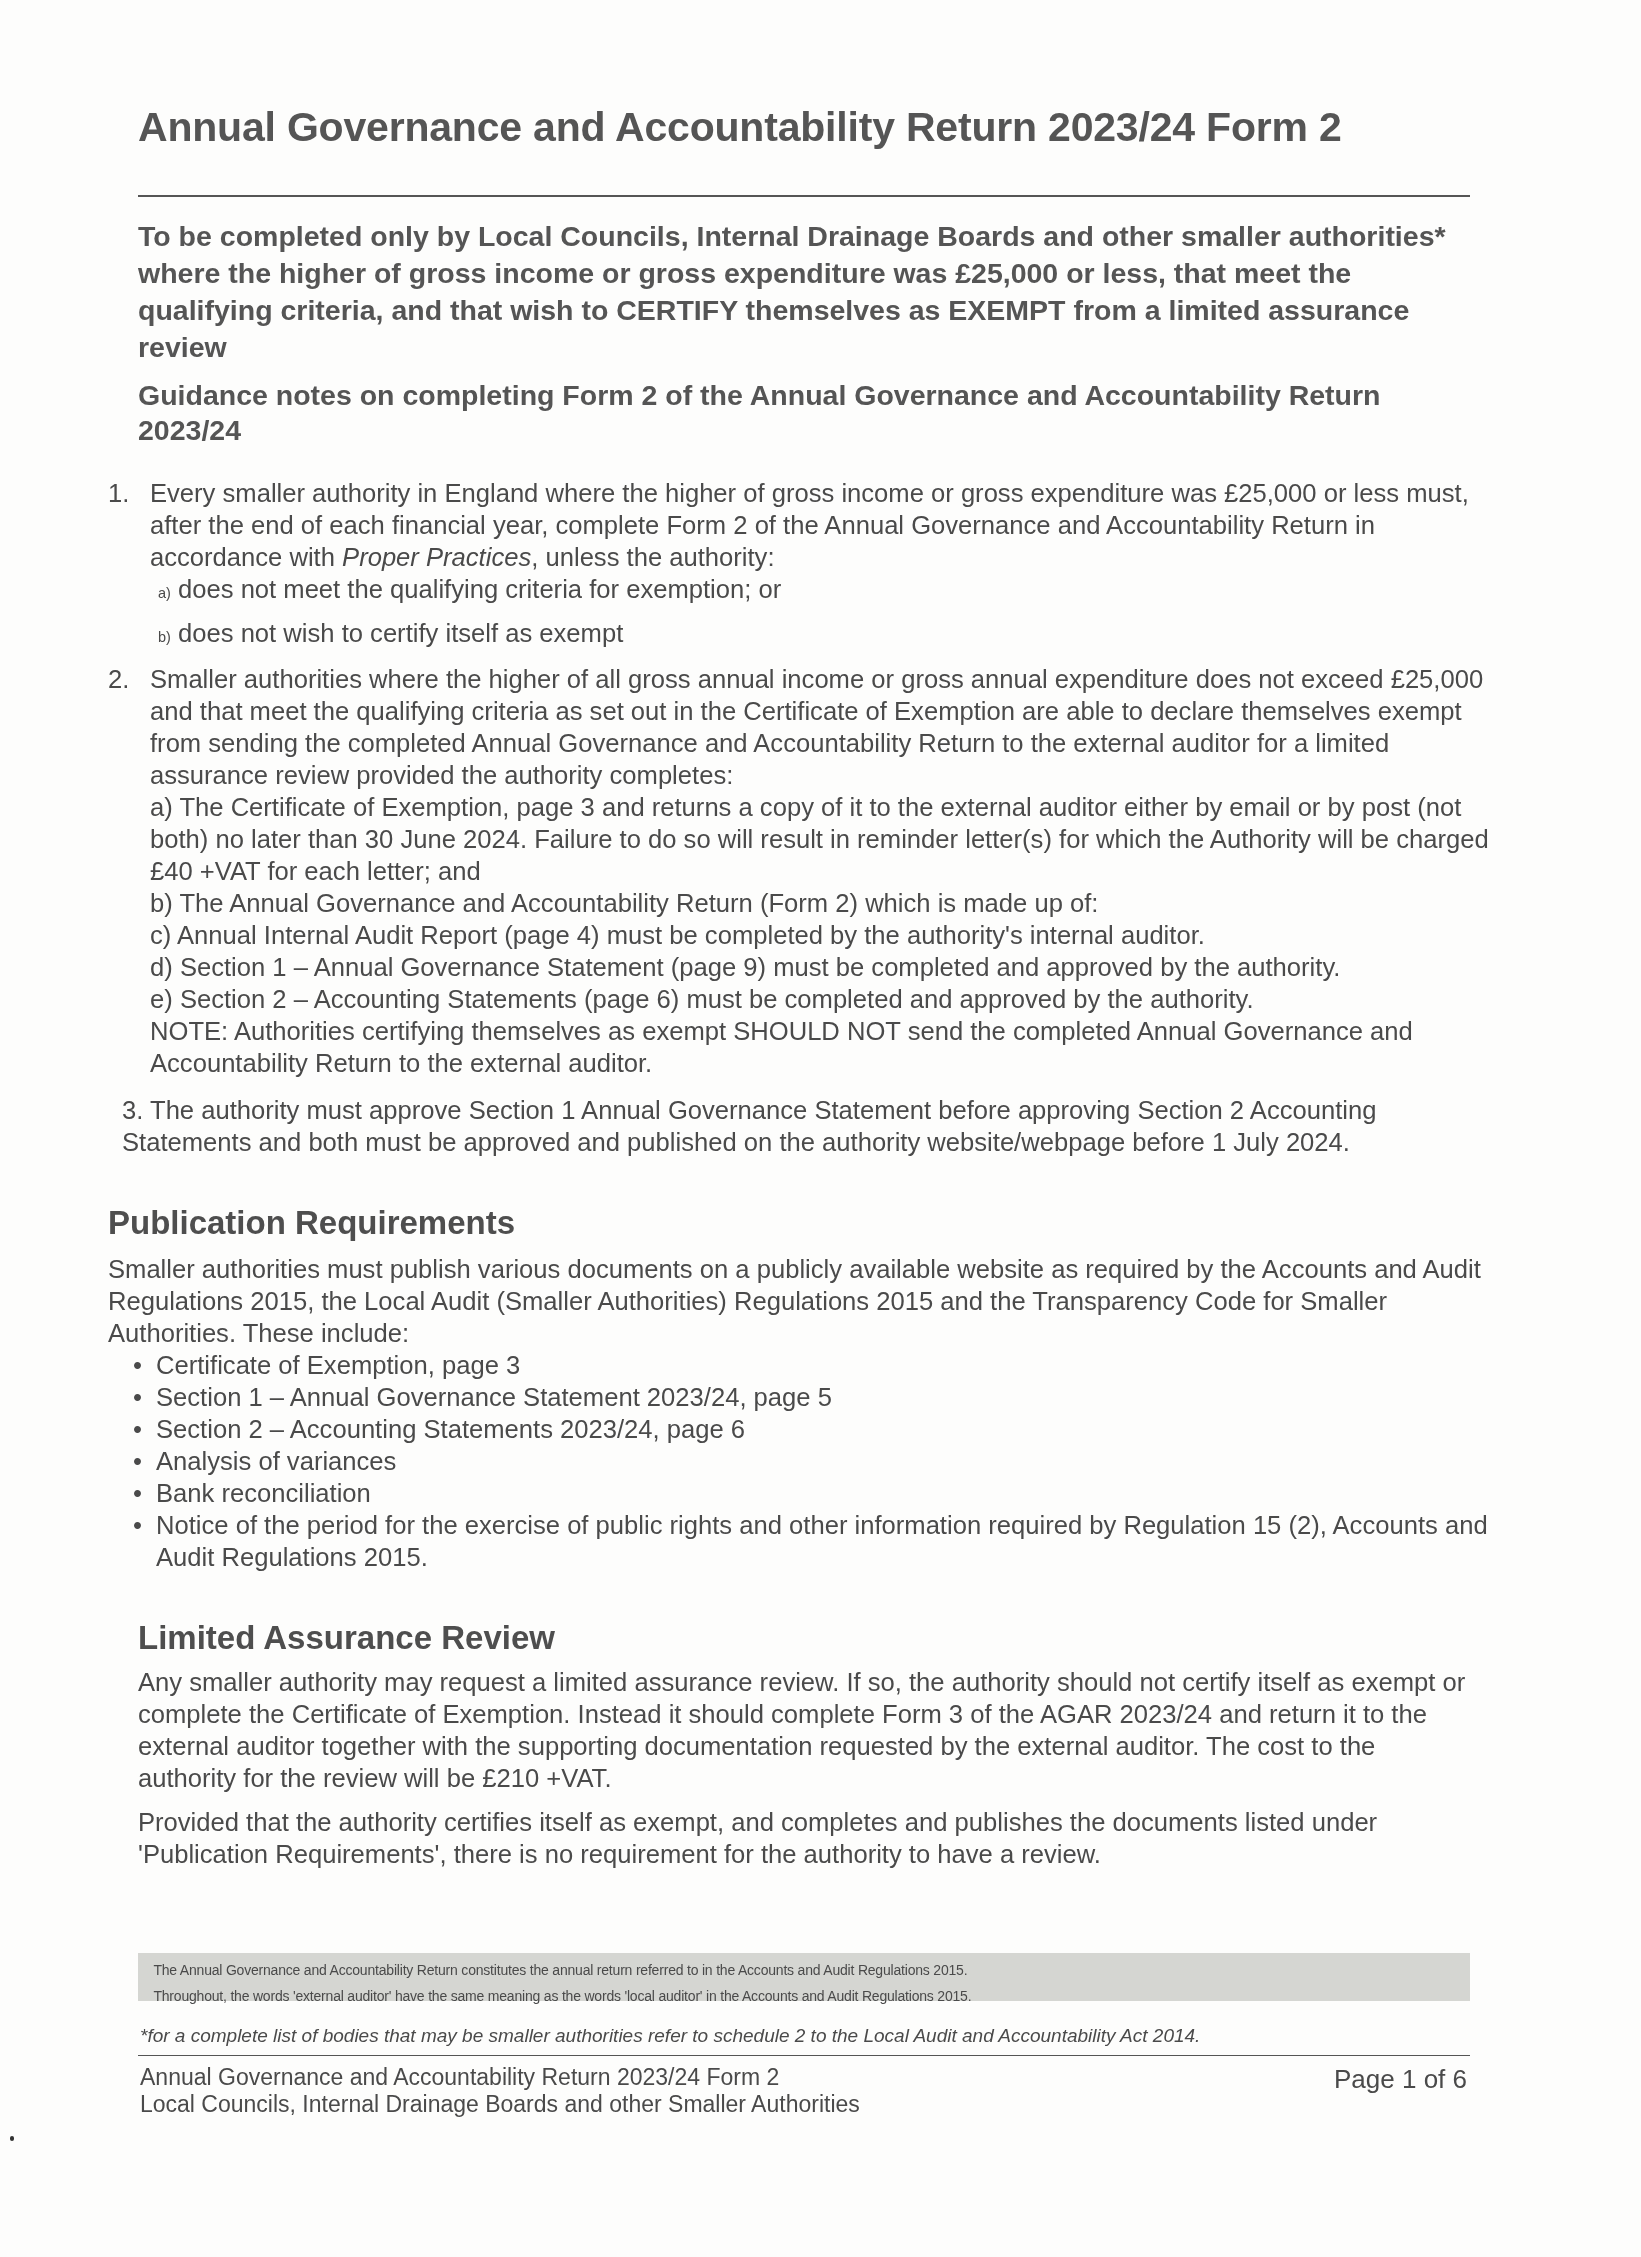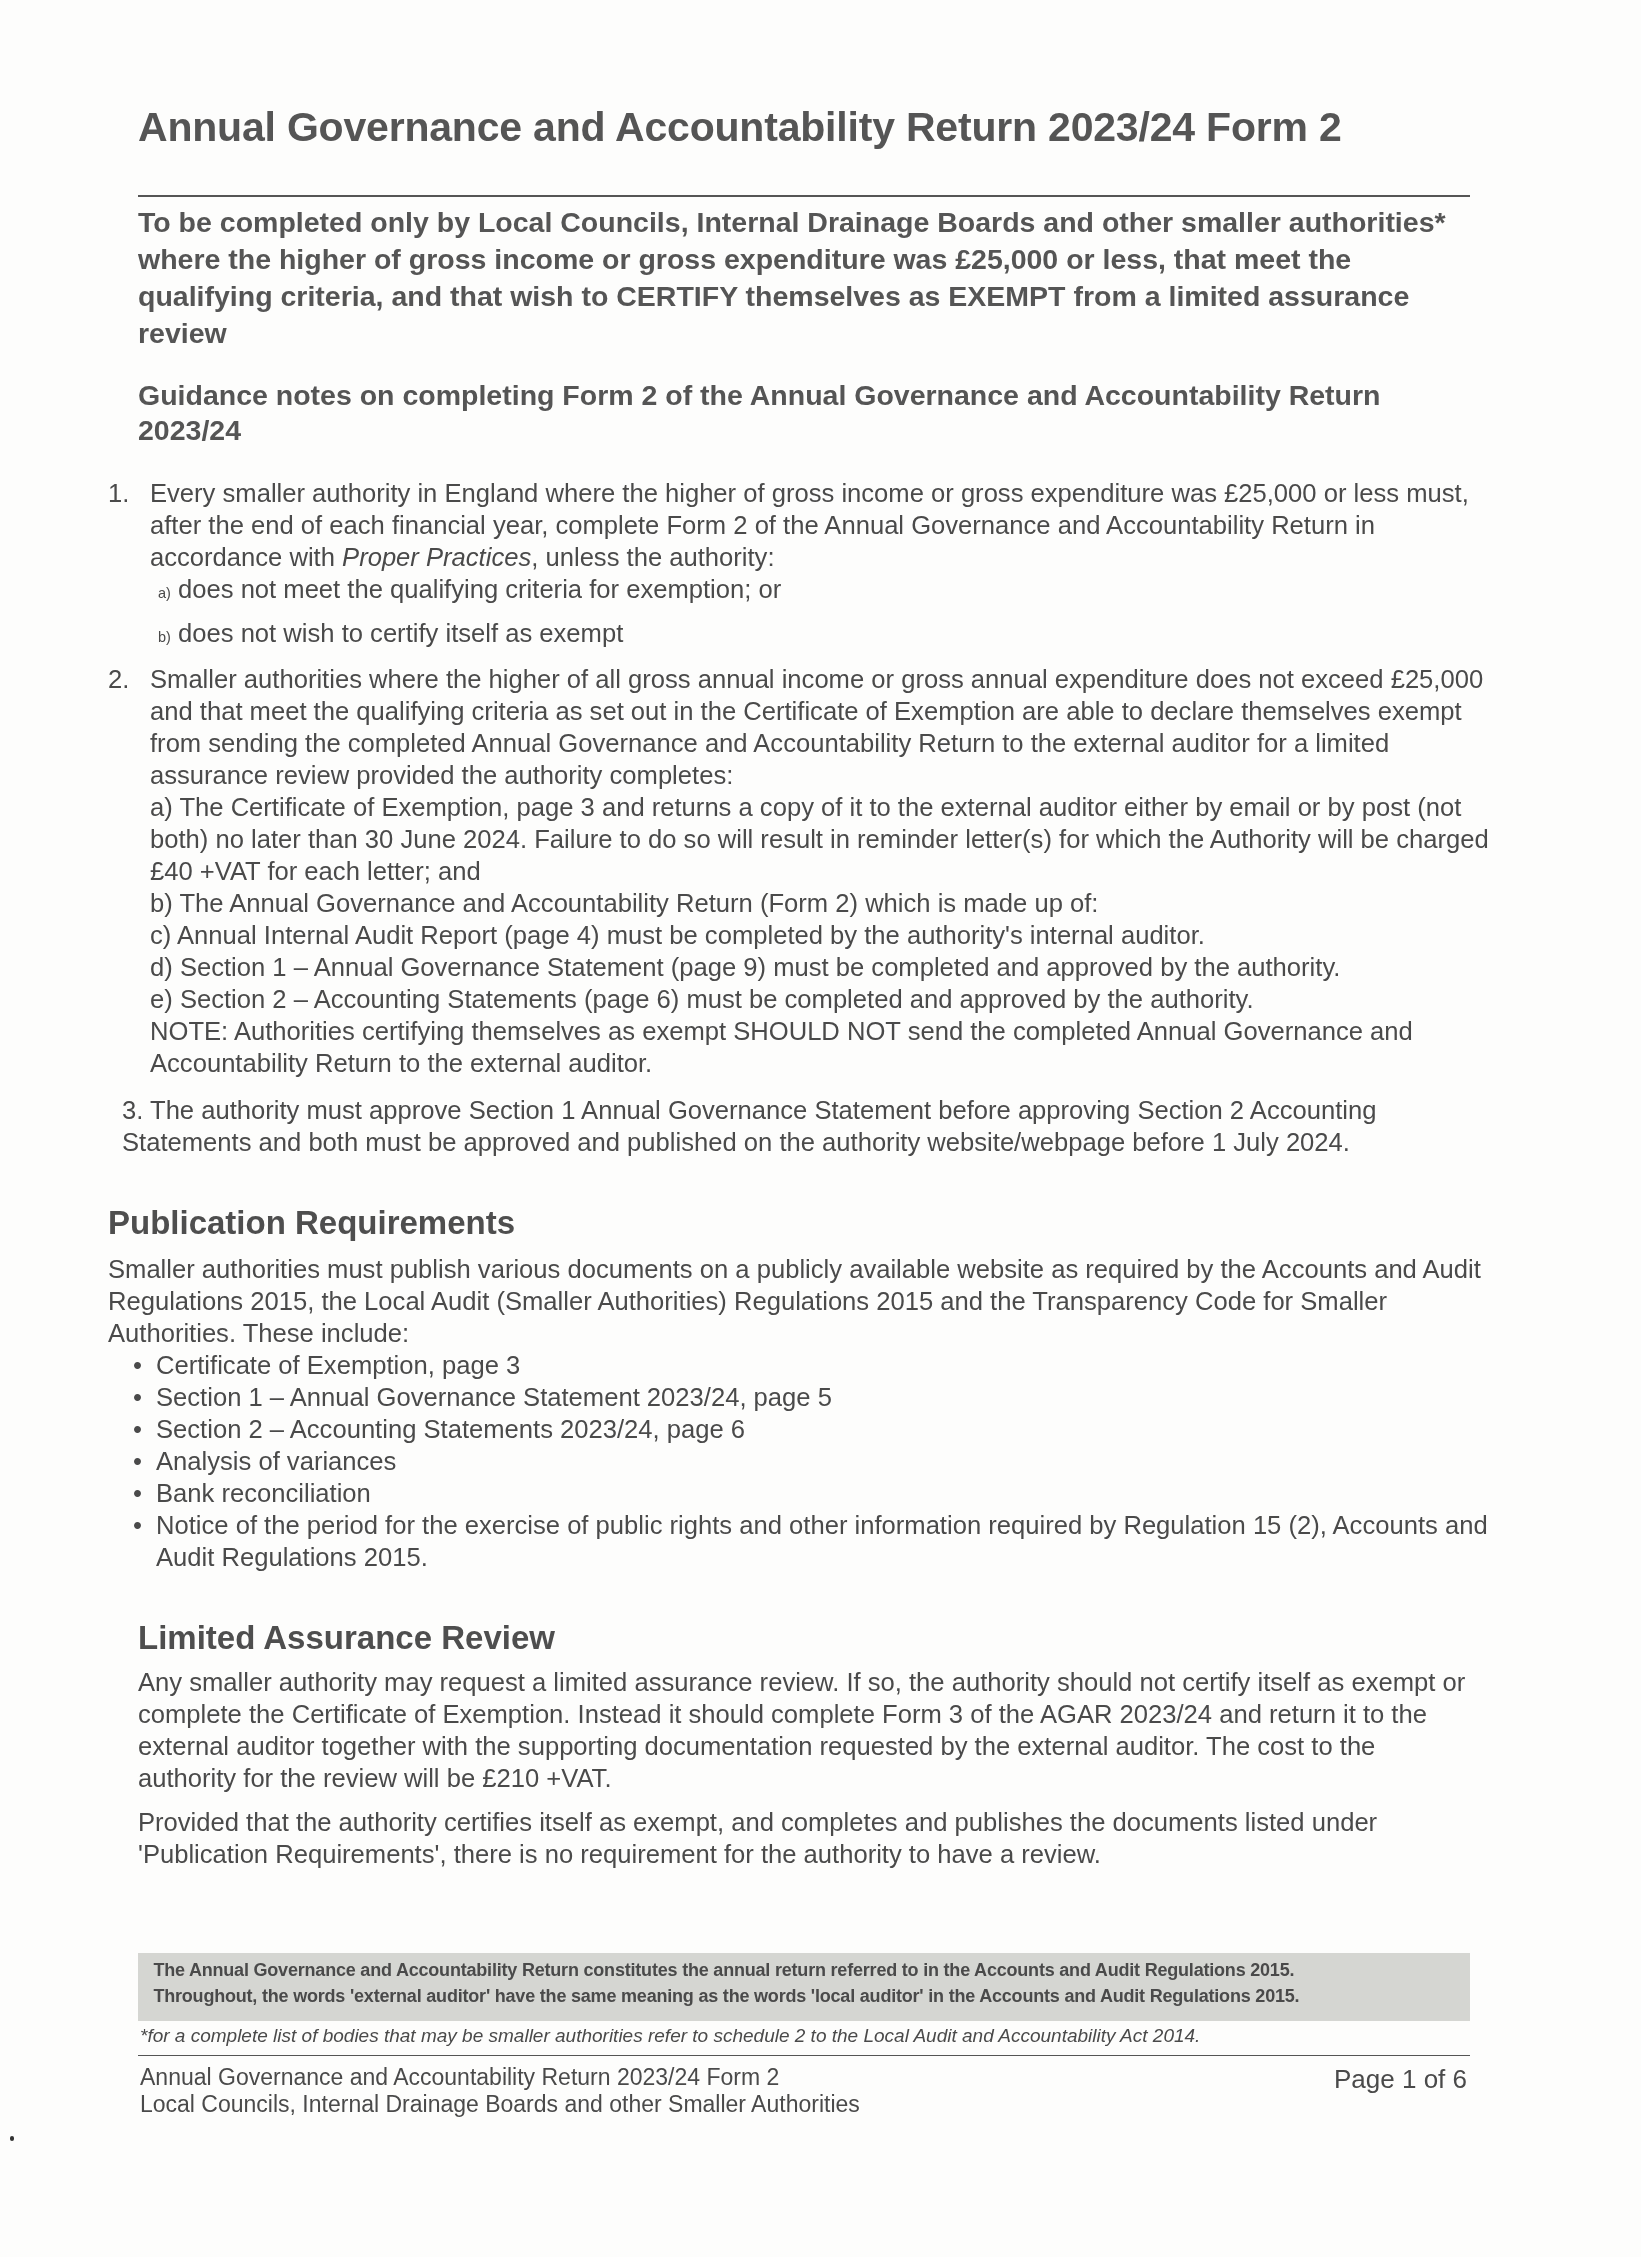--- a/index.html
+++ b/index.html
@@ -15,21 +15,21 @@
     .title {
       position: absolute; left: 138px; top: 104px;
       font-size: 41px; font-weight: bold; color: #555;
       letter-spacing: -0.2px; white-space: nowrap;
     }
     .rule-top {
       position: absolute; left: 138px; top: 195px; width: 1332px;
       border-top: 2.9px solid #555;
     }
     .intro {
-      position: absolute; left: 138px; top: 204px; width: 1323px;
+      position: absolute; left: 138px; top: 218px; width: 1323px;
       font-size: 28.5px; font-weight: bold; line-height: 37px; color: #555;
     }
     .guide {
       position: absolute; left: 138px; top: 378px; width: 1323px;
       font-size: 28.5px; font-weight: bold; line-height: 35px; color: #555;
     }
     .body-text { font-size: 25.6px; line-height: 32px; color: #4a4a4a; }
     .b { font-weight: normal; color: #4a4a4a; }
     .i { font-style: italic; }
     .item1 { position: absolute; left: 108px; top: 477px; width: 1390px; }
@@ -44,23 +44,23 @@
     }
     .pub-h { left: 108px; top: 1204px; }
     .pub-body { position: absolute; left: 108px; top: 1253px; width: 1390px; }
     .bullets { list-style: none; margin: 0; padding: 0 0 0 25px; }
     .bullets li { position: relative; padding-left: 23px; }
     .bullets li::before { content: "•"; position: absolute; left: 0; top: 0; }
     .lar-h { left: 138px; top: 1619px; }
     .lar-body { position: absolute; left: 138px; top: 1666px; width: 1332px; }
     .lar-body p { margin: 0 0 11.6px 0; }
     .note-box {
-      position: absolute; left: 138px; top: 1953px; width: 1332px; height: 68px;
+      position: absolute; left: 138px; top: 1953px; width: 1332px; height: 48px;
       background: #d5d6d2; box-sizing: border-box; padding: 3.9px 0 0 15.4px;
-      font-size: 18px; line-height: 26px; color: #4a4a4a; letter-spacing: -0.2px; font-weight: bold;
+      font-size: 14px; line-height: 26px; color: #4a4a4a; letter-spacing: -0.2px;
     }
     .footnote {
       position: absolute; left: 140px; top: 2025px; font-size: 19px; font-style: italic; color: #4a4a4a; white-space: nowrap;
     }
     .rule-bottom { position: absolute; left: 138px; top: 2055px; width: 1332px; border-top: 1.9px solid #555; }
     .footer-left {
       position: absolute; left: 140px; top: 2064px; font-size: 23px; line-height: 27px; color: #4a4a4a;
     }
     .footer-right {
       position: absolute; right: 174px; top: 2064px; font-size: 26px; color: #4a4a4a;

